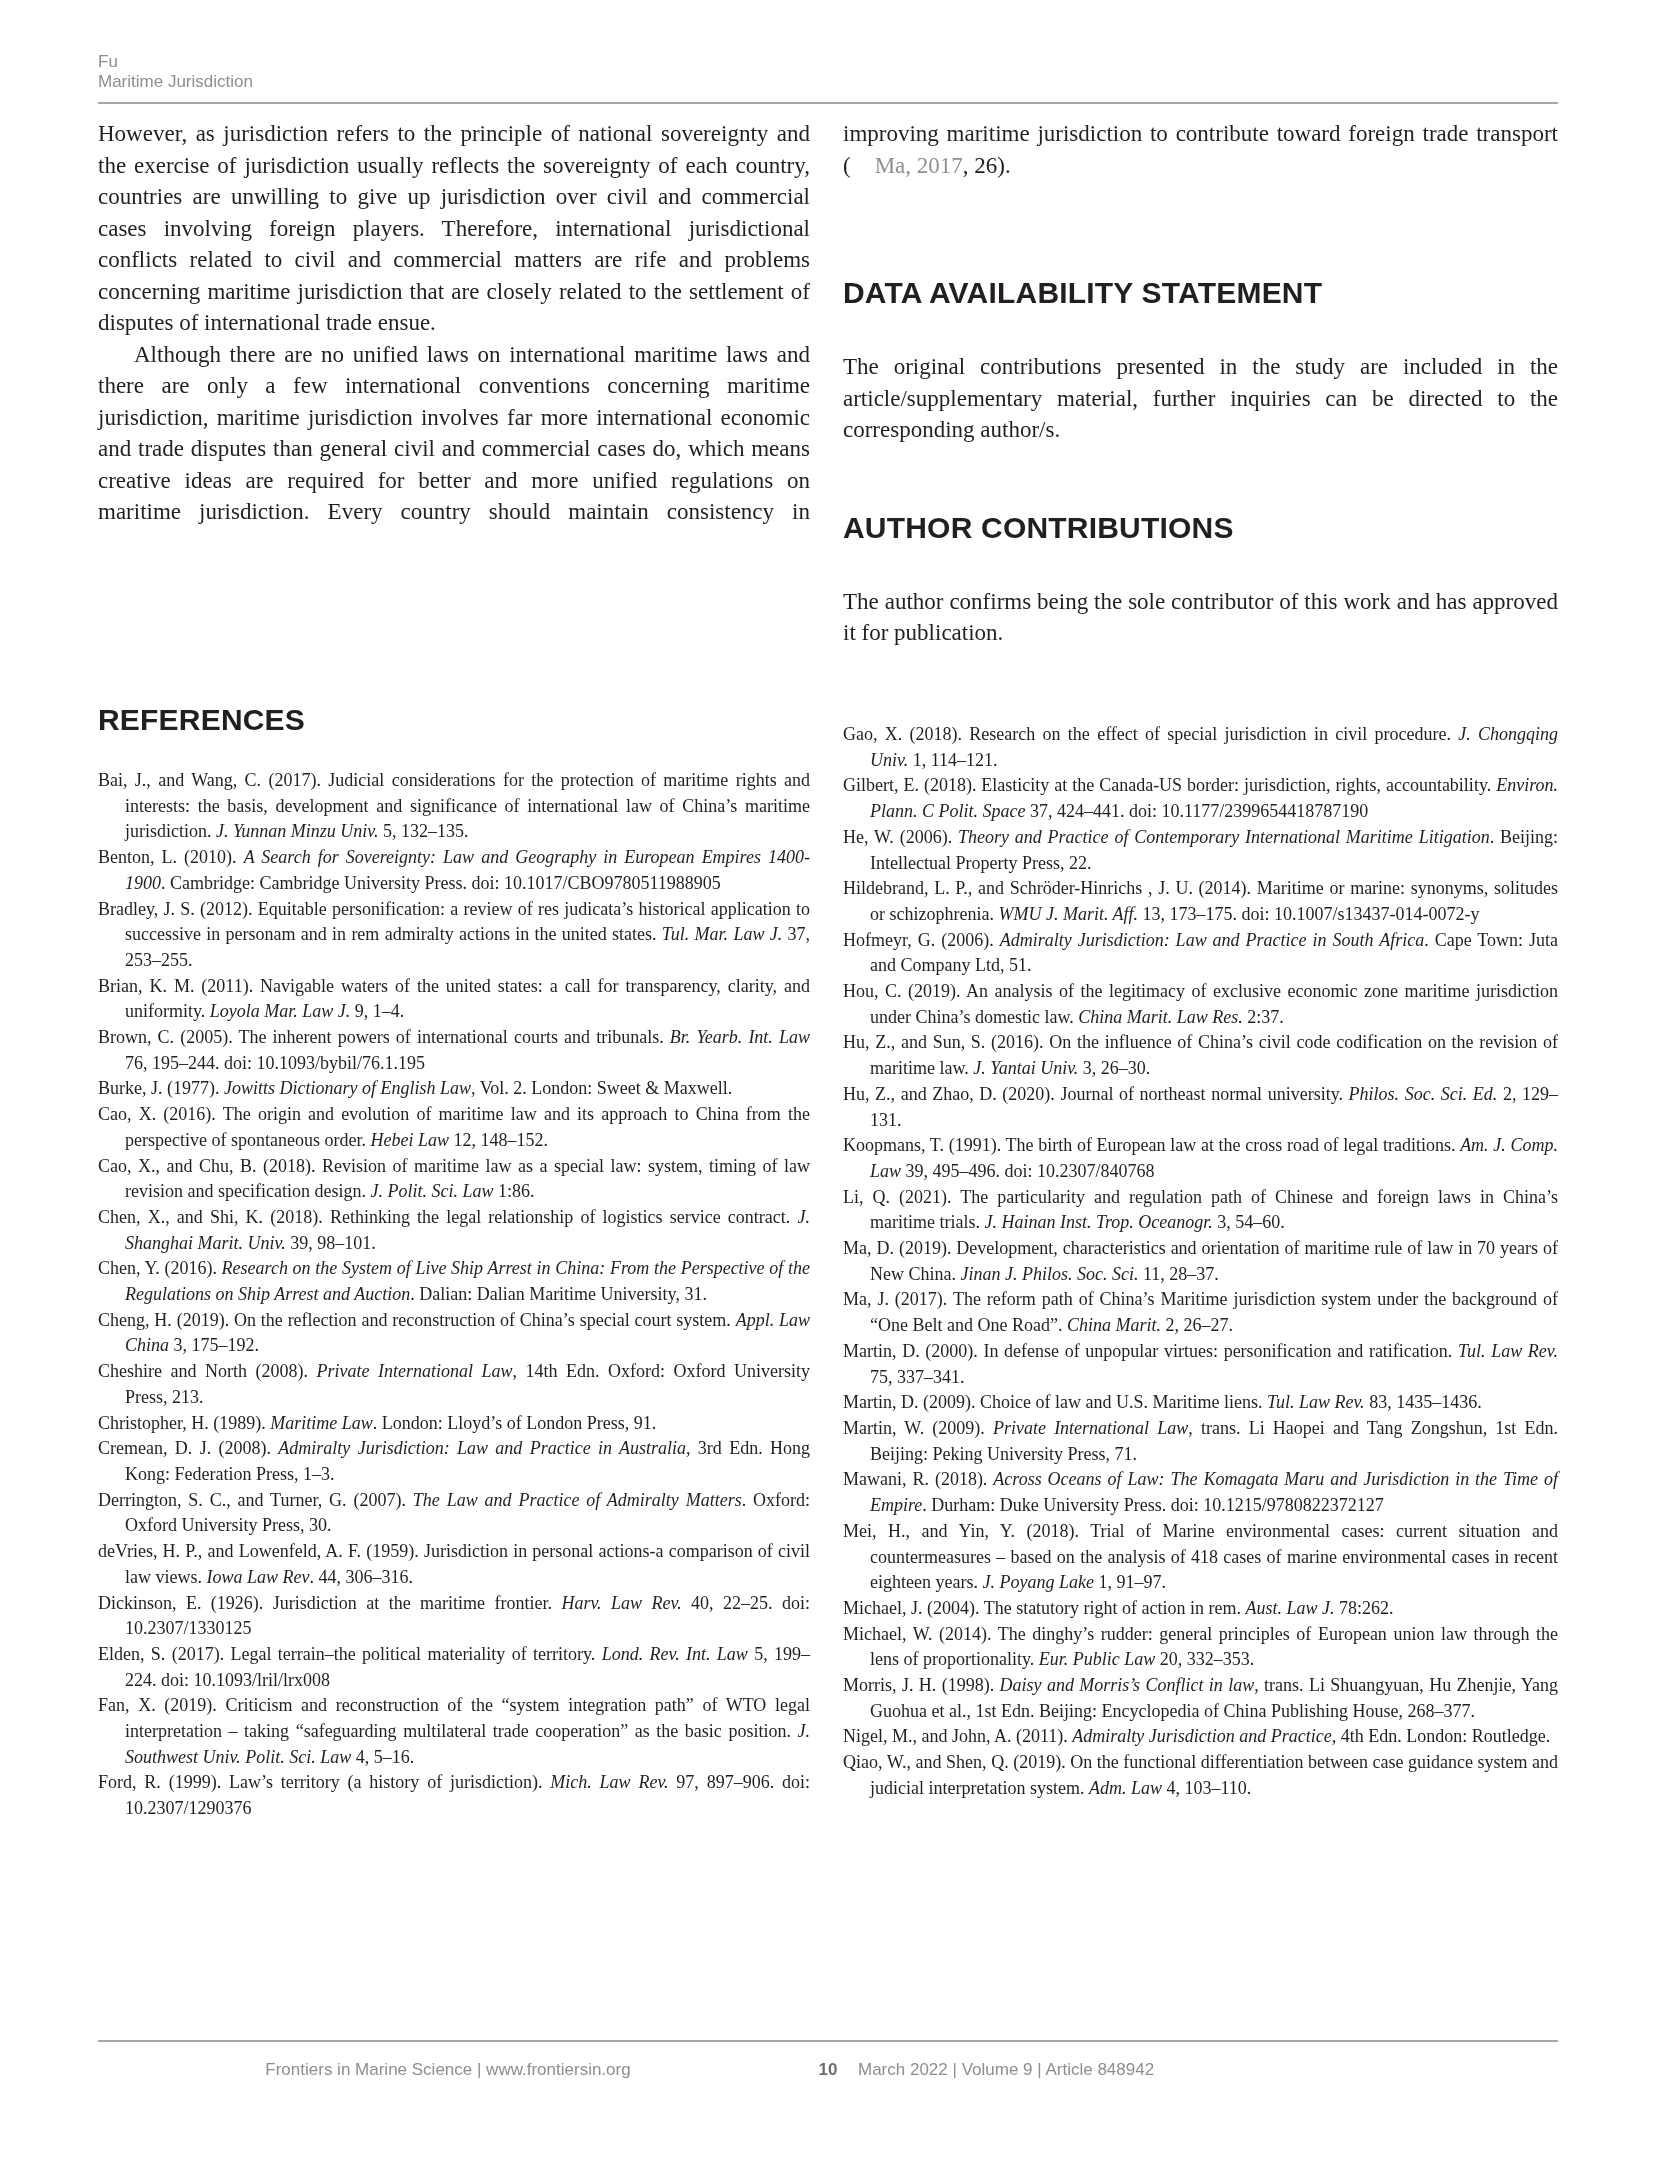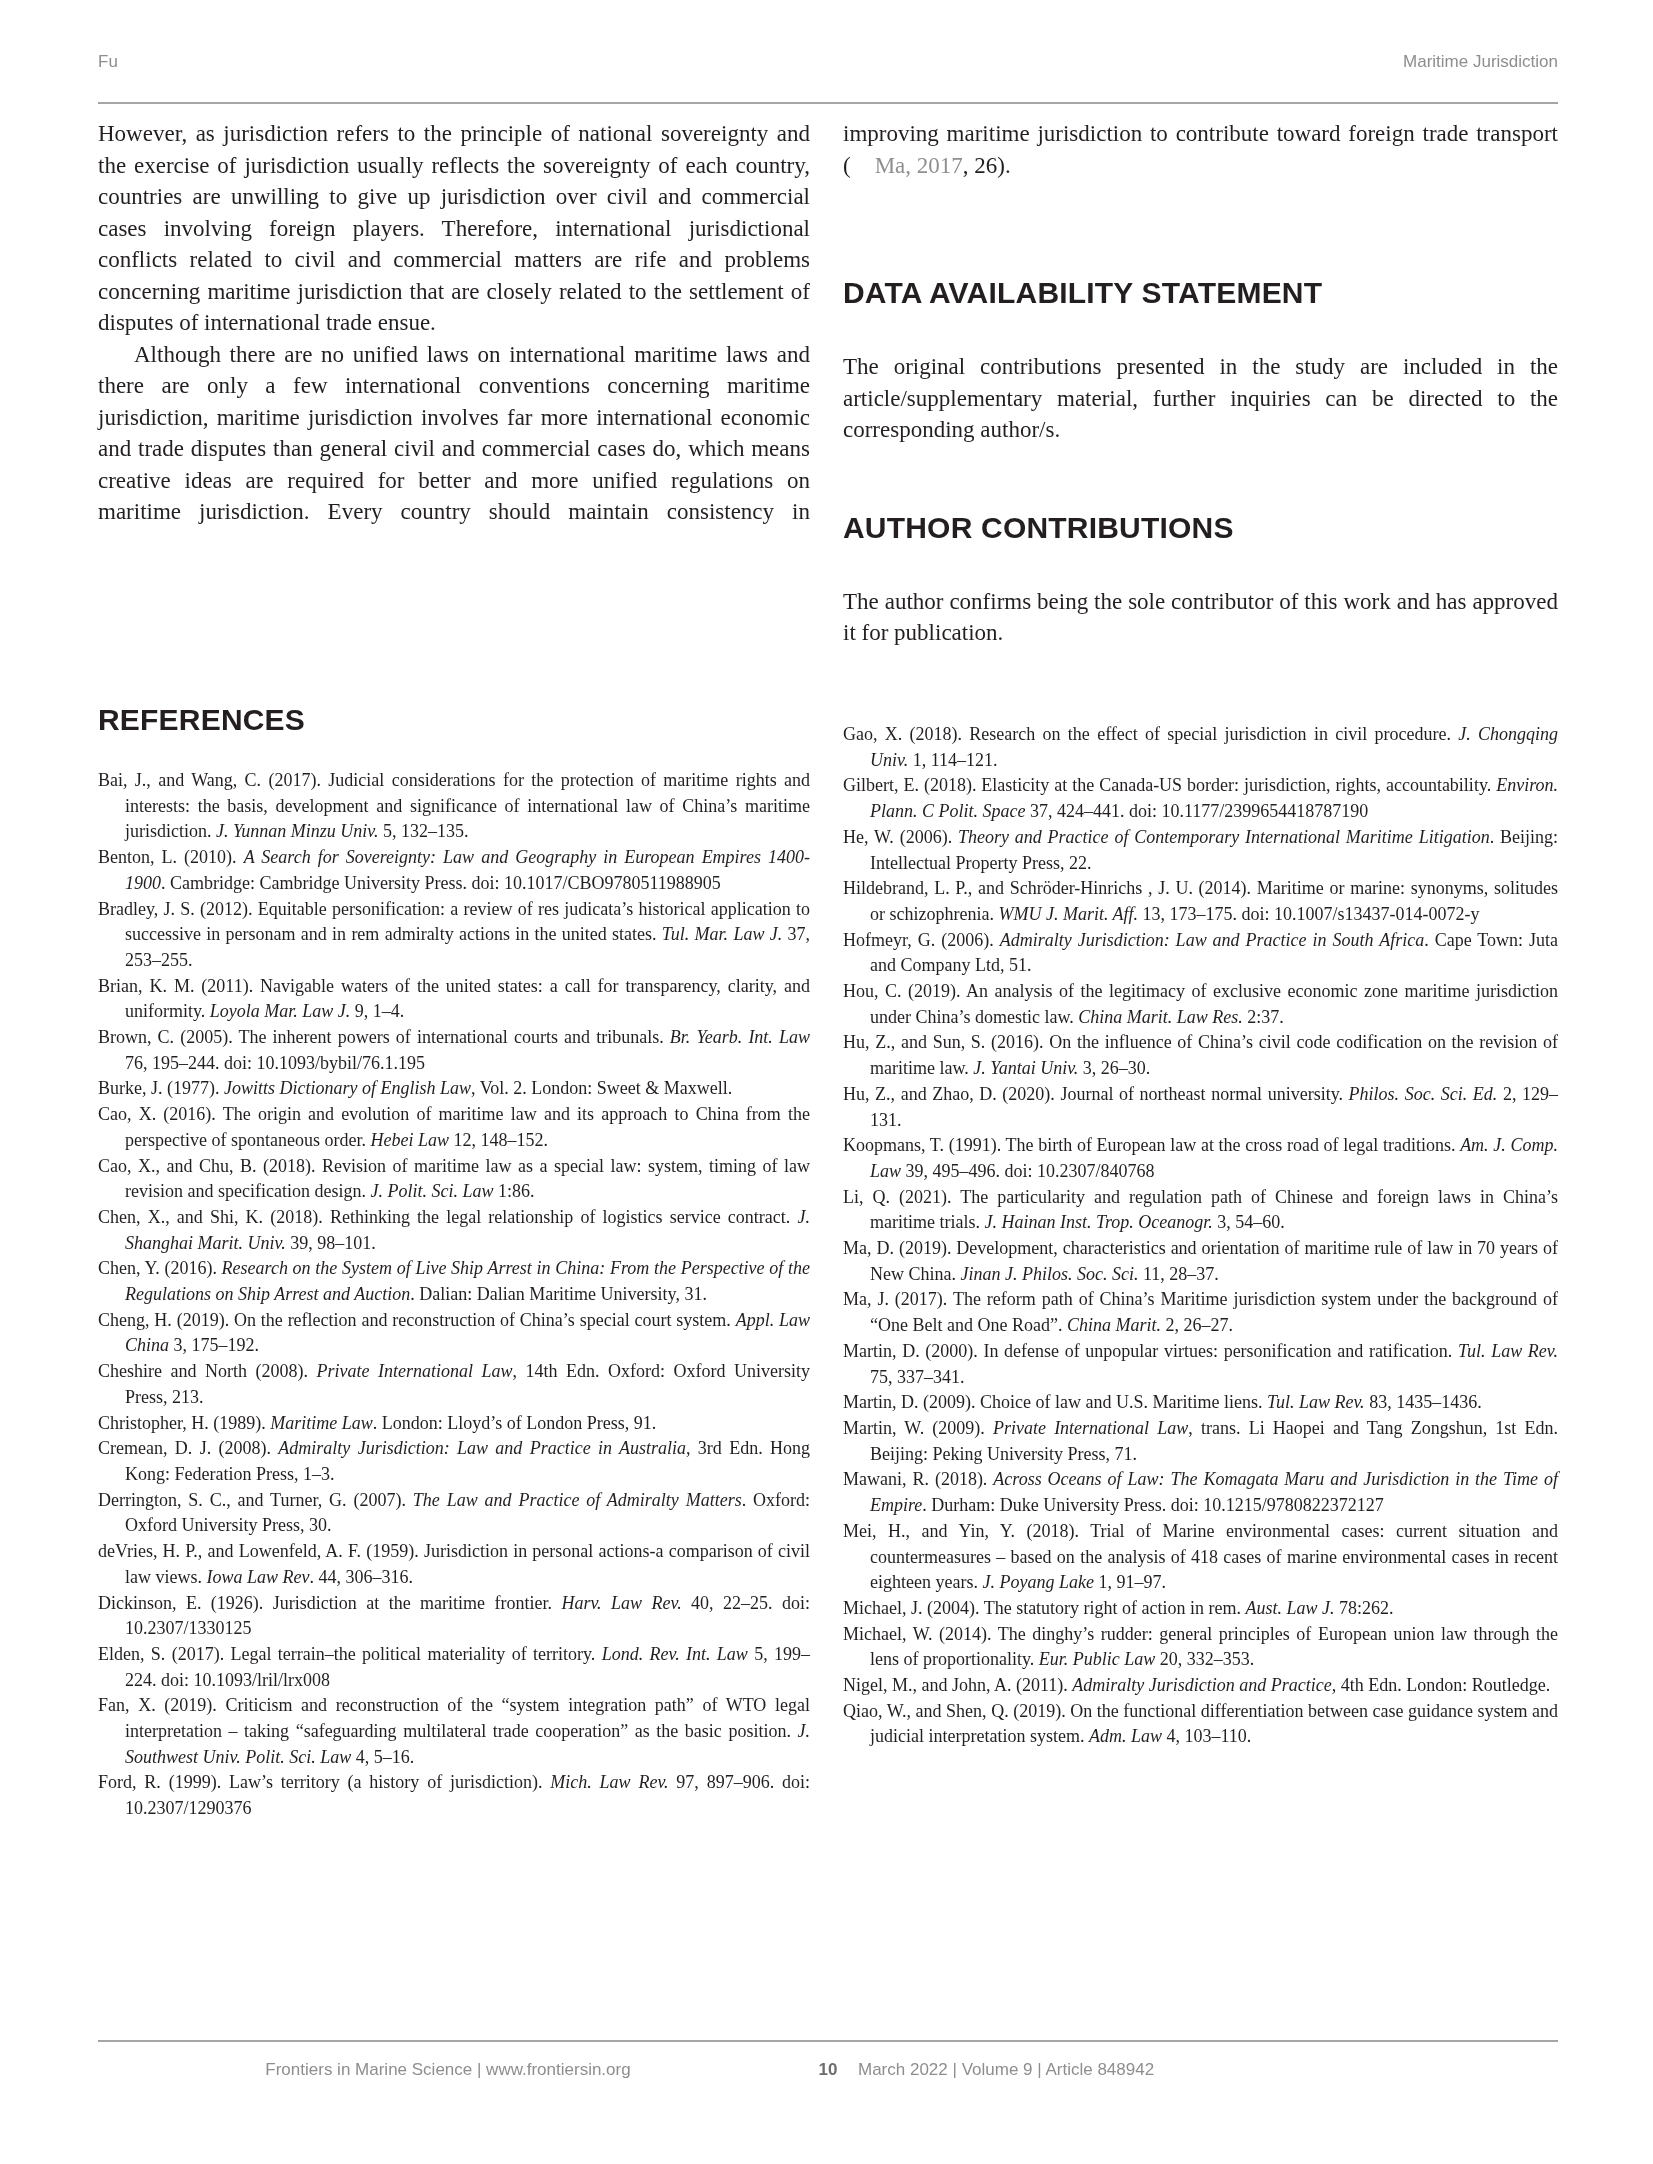--- a/index.html
+++ b/index.html
@@ -4,21 +4,21 @@
 <style>
   html,body { margin:0; padding:0; background:#ffffff; }
   .page {
     position:relative; width:1653px; height:2164px; background:#ffffff;
     font-family:"Liberation Serif", serif; color:#231f20; overflow:hidden;
   }
   
   .runhead {
     position:absolute; top:52px; left:98px; width:1460px;
     display:flex; justify-content:space-between;
-    font-family:"Liberation Sans", sans-serif; font-size:17px; color:#8e8e8e;
+    font-family:"Liberation Sans", sans-serif; font-size:17px; color:#8e8e8e;flex-direction:column;
   }
   .rule-top { position:absolute; top:102px; left:98px; width:1460px; border-top:2px solid #a6a6a6; }
   
   .col { position:absolute; text-align:justify; font-size:23px; line-height:31.5px; }
   #col-left-top  { left:98px;  top:118px; width:712px; }
   #col-right-top { left:843px; top:118px; width:715px; }
   p.para { margin:0; }
   p.para.indent { text-indent:36px; }
   p.para.justify-last { text-align-last:justify; }
   h2.section {
@@ -109,20 +109,21 @@
       <p class="ref"><span>Li, Q. (2021). The particularity and regulation path of Chinese and foreign laws in China’s maritime trials. </span><i>J. Hainan Inst. Trop. Oceanogr.</i><span> 3, 54–60.</span></p>
       <p class="ref"><span>Ma, D. (2019). Development, characteristics and orientation of maritime rule of law in 70 years of New China. </span><i>Jinan J. Philos. Soc. Sci.</i><span> 11, 28–37.</span></p>
       <p class="ref"><span>Ma, J. (2017). The reform path of China’s Maritime jurisdiction system under the background of “One Belt and One Road”. </span><i>China Marit.</i><span> 2, 26–27.</span></p>
       <p class="ref"><span>Martin, D. (2000). In defense of unpopular virtues: personification and ratification. </span><i>Tul. Law Rev.</i><span> 75, 337–341.</span></p>
       <p class="ref"><span>Martin, D. (2009). Choice of law and U.S. Maritime liens. </span><i>Tul. Law Rev.</i><span> 83, 1435–1436.</span></p>
       <p class="ref"><span>Martin, W. (2009). </span><i>Private International Law</i><span>, trans. Li Haopei and Tang Zongshun, 1st Edn. Beijing: Peking University Press, 71.</span></p>
       <p class="ref"><span>Mawani, R. (2018). </span><i>Across Oceans of Law: The Komagata Maru and Jurisdiction in the Time of Empire</i><span>. Durham: Duke University Press. doi: 10.1215/9780822372127</span></p>
       <p class="ref"><span>Mei, H., and Yin, Y. (2018). Trial of Marine environmental cases: current situation and countermeasures – based on the analysis of 418 cases of marine environmental cases in recent eighteen years. </span><i>J. Poyang Lake</i><span> 1, 91–97.</span></p>
       <p class="ref"><span>Michael, J. (2004). The statutory right of action in rem. </span><i>Aust. Law J.</i><span> 78:262.</span></p>
       <p class="ref"><span>Michael, W. (2014). The dinghy’s rudder: general principles of European union law through the lens of proportionality. </span><i>Eur. Public Law</i><span> 20, 332–353.</span></p>
+      <p class="ref"><span>Morris, J. H. (1998). </span><i>Daisy and Morris’s Conflict in law</i><span>, trans. Li Shuangyuan, Hu Zhenjie, Yang Guohua et al., 1st Edn. Beijing: Encyclopedia of China Publishing House, 268–377.</span></p>
       <p class="ref"><span>Nigel, M., and John, A. (2011). </span><i>Admiralty Jurisdiction and Practice</i><span>, 4th Edn. London: Routledge.</span></p>
       <p class="ref"><span>Qiao, W., and Shen, Q. (2019). On the functional differentiation between case guidance system and judicial interpretation system. </span><i>Adm. Law</i><span> 4, 103–110.</span></p>
     </div>
 
   <div class="rule-bottom"></div>
   <div class="footer">
     <span class="f-left">Frontiers in Marine Science | www.frontiersin.org</span>
     <span class="f-page">10</span>
     <span class="f-right">March 2022 | Volume 9 | Article 848942</span>
   </div>

